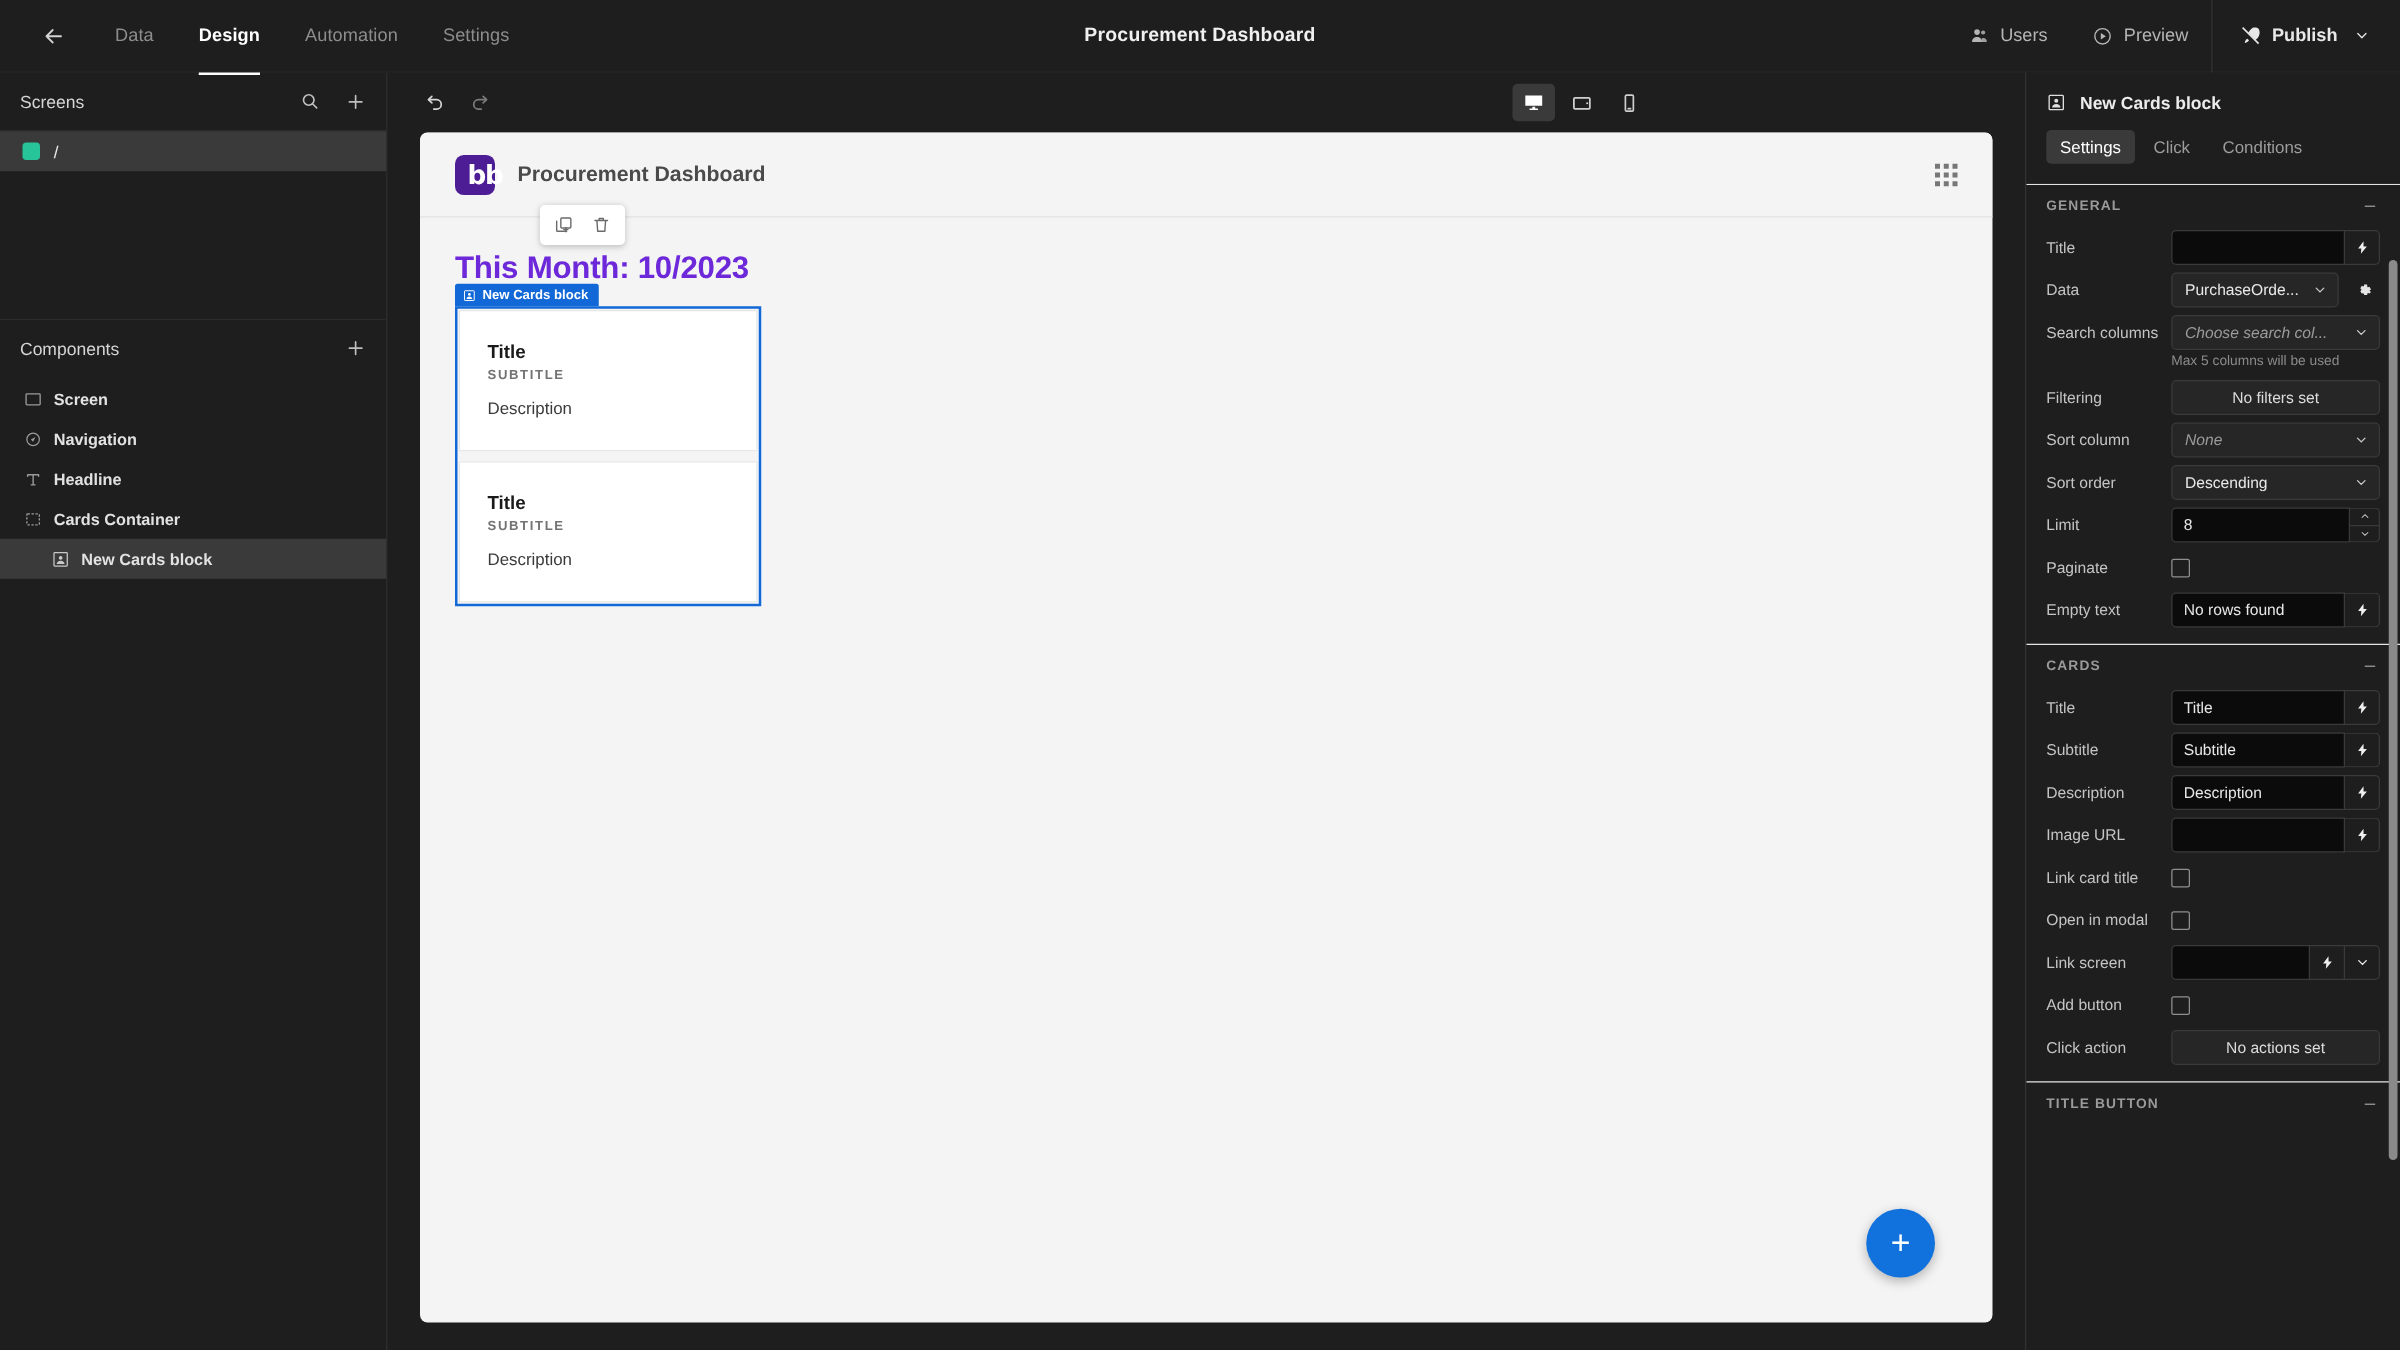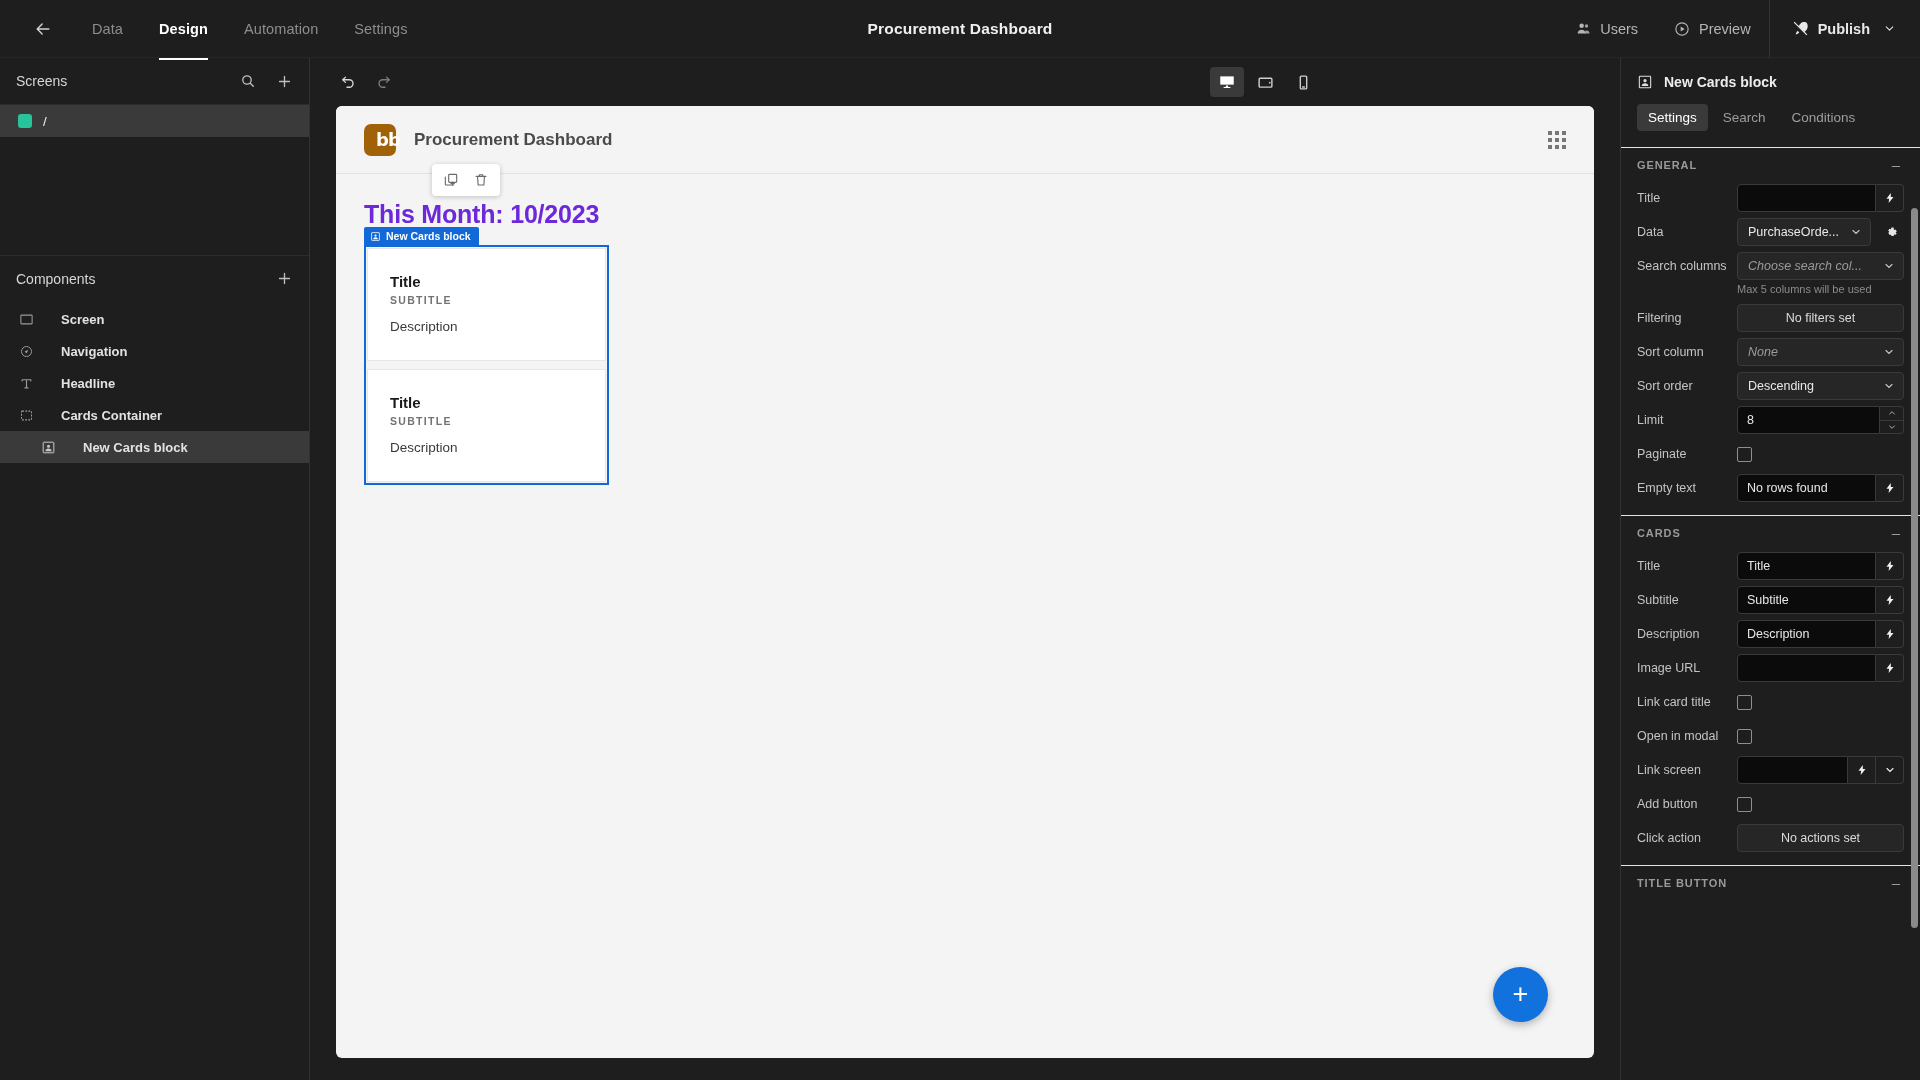--- a/index.html
+++ b/index.html
@@ -81,21 +81,21 @@
   .screen-dot { width: 14px; height: 14px; border-radius: 3px; background: #27c49a; flex: 0 0 14px; }
   .screens-space { height: 118px; }
 
   .components-head {
     height: 46px; display: flex; align-items: center; padding: 0 14px 0 16px;
     color: #d6d6d6; font-size: 14px; border-top: 1px solid #2b2b2b;
   }
   .components-head .ttl { flex: 1; }
   .comp-list { padding-top: 2px; }
   .comp-row {
-    height: 32px; display: flex; align-items: center; gap: 26px;
+    height: 32px; display: flex; align-items: center; gap: 8px;
     font-size: 13px; font-weight: bold; color: #e2e2e2; cursor: pointer; padding-left: 18px;
   }
   .comp-row.selected { background: #3a3a3a; }
   .comp-row.indent { padding-left: 40px; }
   .comp-ico { width: 17px; height: 17px; display: flex; align-items: center; justify-content: center; flex: 0 0 17px; color: #9a9a9a; }
 
   
   .center { flex: 1; background: #1e1e1e; display: flex; flex-direction: column; min-width: 0; }
   .canvas-toolbar {
     height: 48px; flex: 0 0 48px; display: flex; align-items: center; padding: 0 22px;
@@ -118,23 +118,23 @@
   .canvas-wrap { flex: 1; padding: 0 26px 22px 26px; min-height: 0; }
   .canvas {
     width: 100%; height: 100%; background: #f4f4f4; border-radius: 6px;
     position: relative; overflow: hidden;
   }
   .app-nav {
     height: 68px; display: flex; align-items: center; padding: 0 28px;
     border-bottom: 1px solid #e2e2e2; background: #f4f4f4;
   }
   .bb-logo {
-    width: 32px; height: 32px; border-radius: 7px; background: #a16207;
+    width: 32px; height: 32px; border-radius: 7px; background: #4c1d95;
     display: flex; align-items: center; justify-content: center;
-    color: #fff; font-size: 18px; font-weight: bold; letter-spacing: -1px;
+    color: #fff; font-size: 21px; font-weight: bold; letter-spacing: -1px;
     font-family: "DejaVu Sans", sans-serif;
     padding-left: 16px;
   }
   .app-nav-title { margin-left: 18px; font-size: 17px; font-weight: bold; color: #4a4a4a; }
   .grid-icon { margin-left: auto; display: grid; grid-template-columns: repeat(3, 4px); gap: 3px; cursor: pointer; }
   .grid-icon i { width: 4px; height: 4px; background: #777; display: block; }
 
   .canvas-body { position: relative; padding: 26px 0 0 28px; }
   .headline { font-size: 25px; font-weight: bold; color: #6d28d9; letter-spacing: -.2px; }
   .float-toolbar {
@@ -495,21 +495,21 @@
         <div class="rp-title">
           <svg width="16" height="16" viewBox="0 0 24 24" fill="none" stroke="#e0e0e0" stroke-width="1.6">
             <rect x="3.5" y="3.5" width="17" height="17" rx="1"></rect>
             <circle cx="12" cy="10" r="2.4" fill="#e0e0e0" stroke="none"></circle>
             <path d="M7 18c0-2.6 2.2-4.3 5-4.3s5 1.7 5 4.3z" fill="#e0e0e0" stroke="none"></path>
           </svg>
           <span>New Cards block</span>
         </div>
         <div class="rp-tabs">
           <div class="rp-tab active">Settings</div>
-          <div class="rp-tab">Search</div>
+          <div class="rp-tab">Click</div>
           <div class="rp-tab">Conditions</div>
         </div>
       </div>
 
       <div class="rp-scroll">
 
         <div class="section-head">
           <div class="st">GENERAL</div>
           <div class="collapse-btn">–</div>
         </div>

